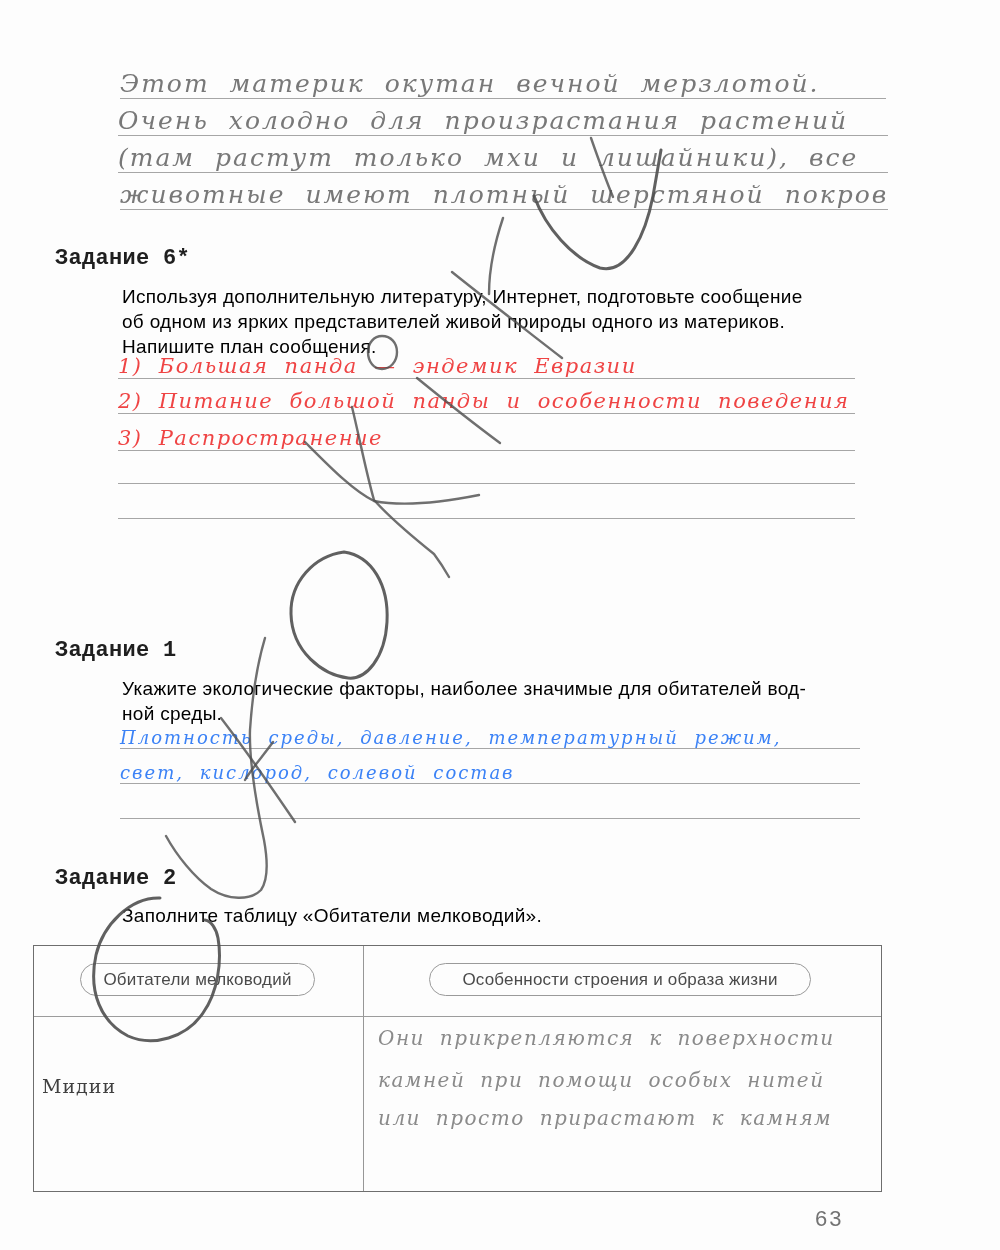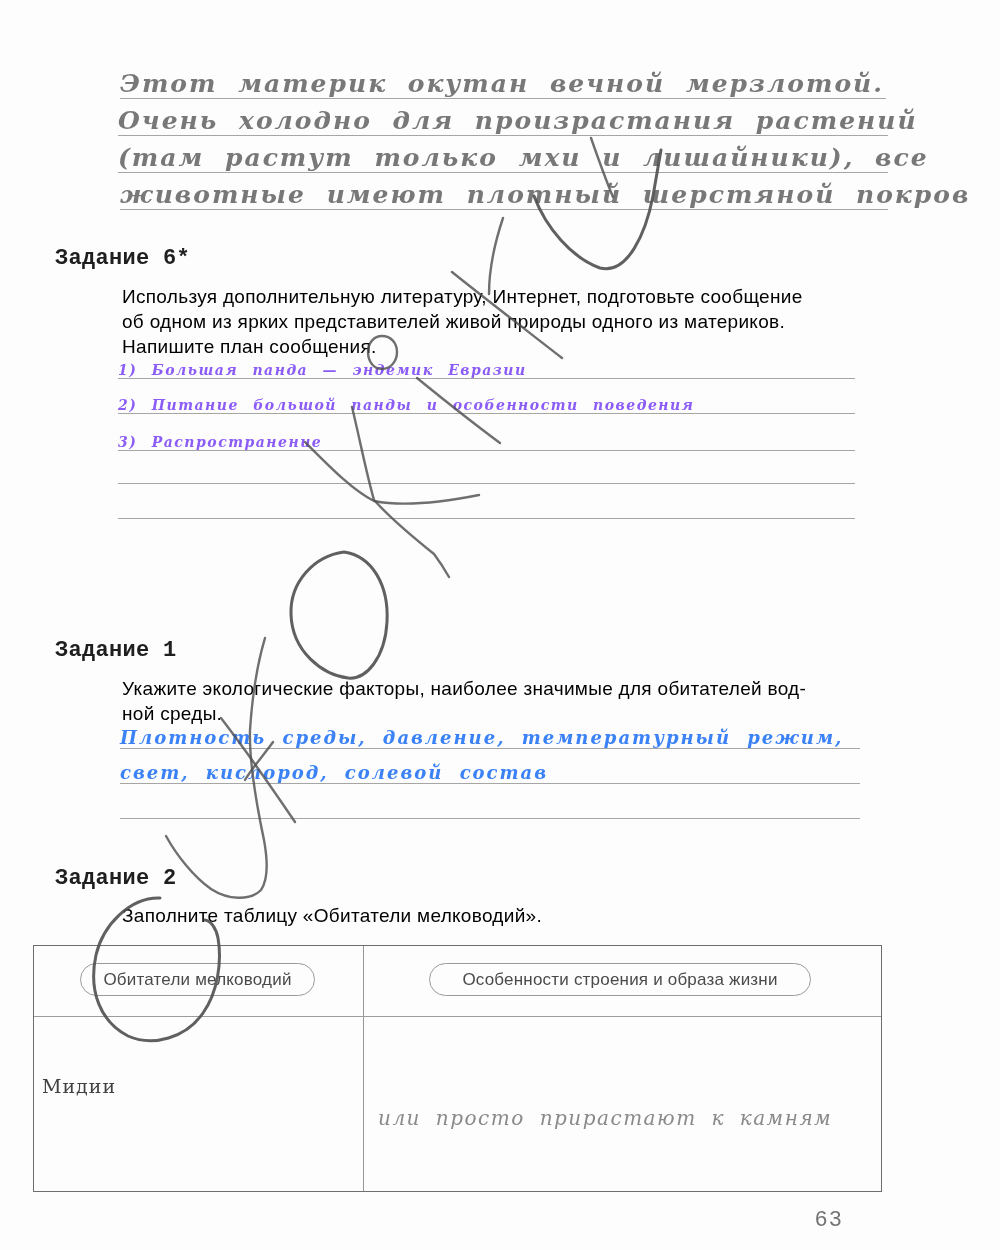--- a/index.html
+++ b/index.html
@@ -27,24 +27,23 @@
   .sec-prefix{font-weight:normal; color:#555;}
   .sec-title{font-weight:bold; color:#383838;}
   
   .hwl{
     position:absolute; border-bottom:1px solid #a6a6a6;
     display:flex; align-items:flex-end; overflow:visible;
   }
   .hw{
     font-family:"DejaVu Serif", serif; font-style:italic; white-space:nowrap;
     transform-origin:left bottom;
-    font-weight:bold;
   }
   .hw-top .hw{font-size:25px; color:#787878; letter-spacing:2px; word-spacing:10px;}
-  .hw-plan .hw{font-size:14px; color:#8b5cf6; letter-spacing:1.5px; word-spacing:8px;}
+  .hw-plan .hw{font-size:21px; color:#ef4444; letter-spacing:1.5px; word-spacing:8px;}
   .hw-ans .hw{font-size:18px; color:#3b82f6; letter-spacing:2px; word-spacing:8px;}
   .cell-hw{
     position:absolute; left:378px;
     font-family:"DejaVu Serif", serif; font-style:italic;
     font-size:20px; color:#8a8a8a; letter-spacing:1.5px; word-spacing:7px;
     white-space:nowrap;
   }
   
   .tbl{
     position:absolute; left:33px; top:945px; width:849px; height:247px;
@@ -135,20 +134,22 @@
     <div class="tbl-divider"></div>
     <div class="tbl-headsep"></div>
   </div>
   <div class="pill" style="left:429px;top:963px;width:382px;">
     <span>Особенности строения и образа жизни</span>
   </div>
   <div class="pill" style="left:80px;top:963px;width:235px;">
     <span>Обитатели мелководий</span>
   </div>
   <div class="organism">Мидии</div>
+  <div class="cell-hw" style="top:1026px;">Они прикрепляются к поверхности</div>
+  <div class="cell-hw" style="top:1068px;">камней при помощи особых нитей</div>
   <div class="cell-hw" style="top:1106px;">или просто прирастают к камням</div>
 
   <div class="page-num">63</div>
 
   <svg class="scribble" width="1000" height="1250" viewBox="0 0 1000 1250">
     <path d="M 503 218 C 495 242 489 268 489 294"></path>
     <path class="heavy" d="M 534 196 C 546 228 572 258 600 268 C 628 275 646 232 653 196 C 656 178 659 162 661 150"></path>
     <path d="M 591 138 C 598 158 605 178 613 197"></path>
     <path d="M 452 272 C 483 297 526 330 562 358"></path>
     <path d="M 382 336 C 391 336 397 343 397 352 C 397 362 390 369 382 369 C 374 369 368 362 368 352 C 368 343 374 336 382 336"></path>

